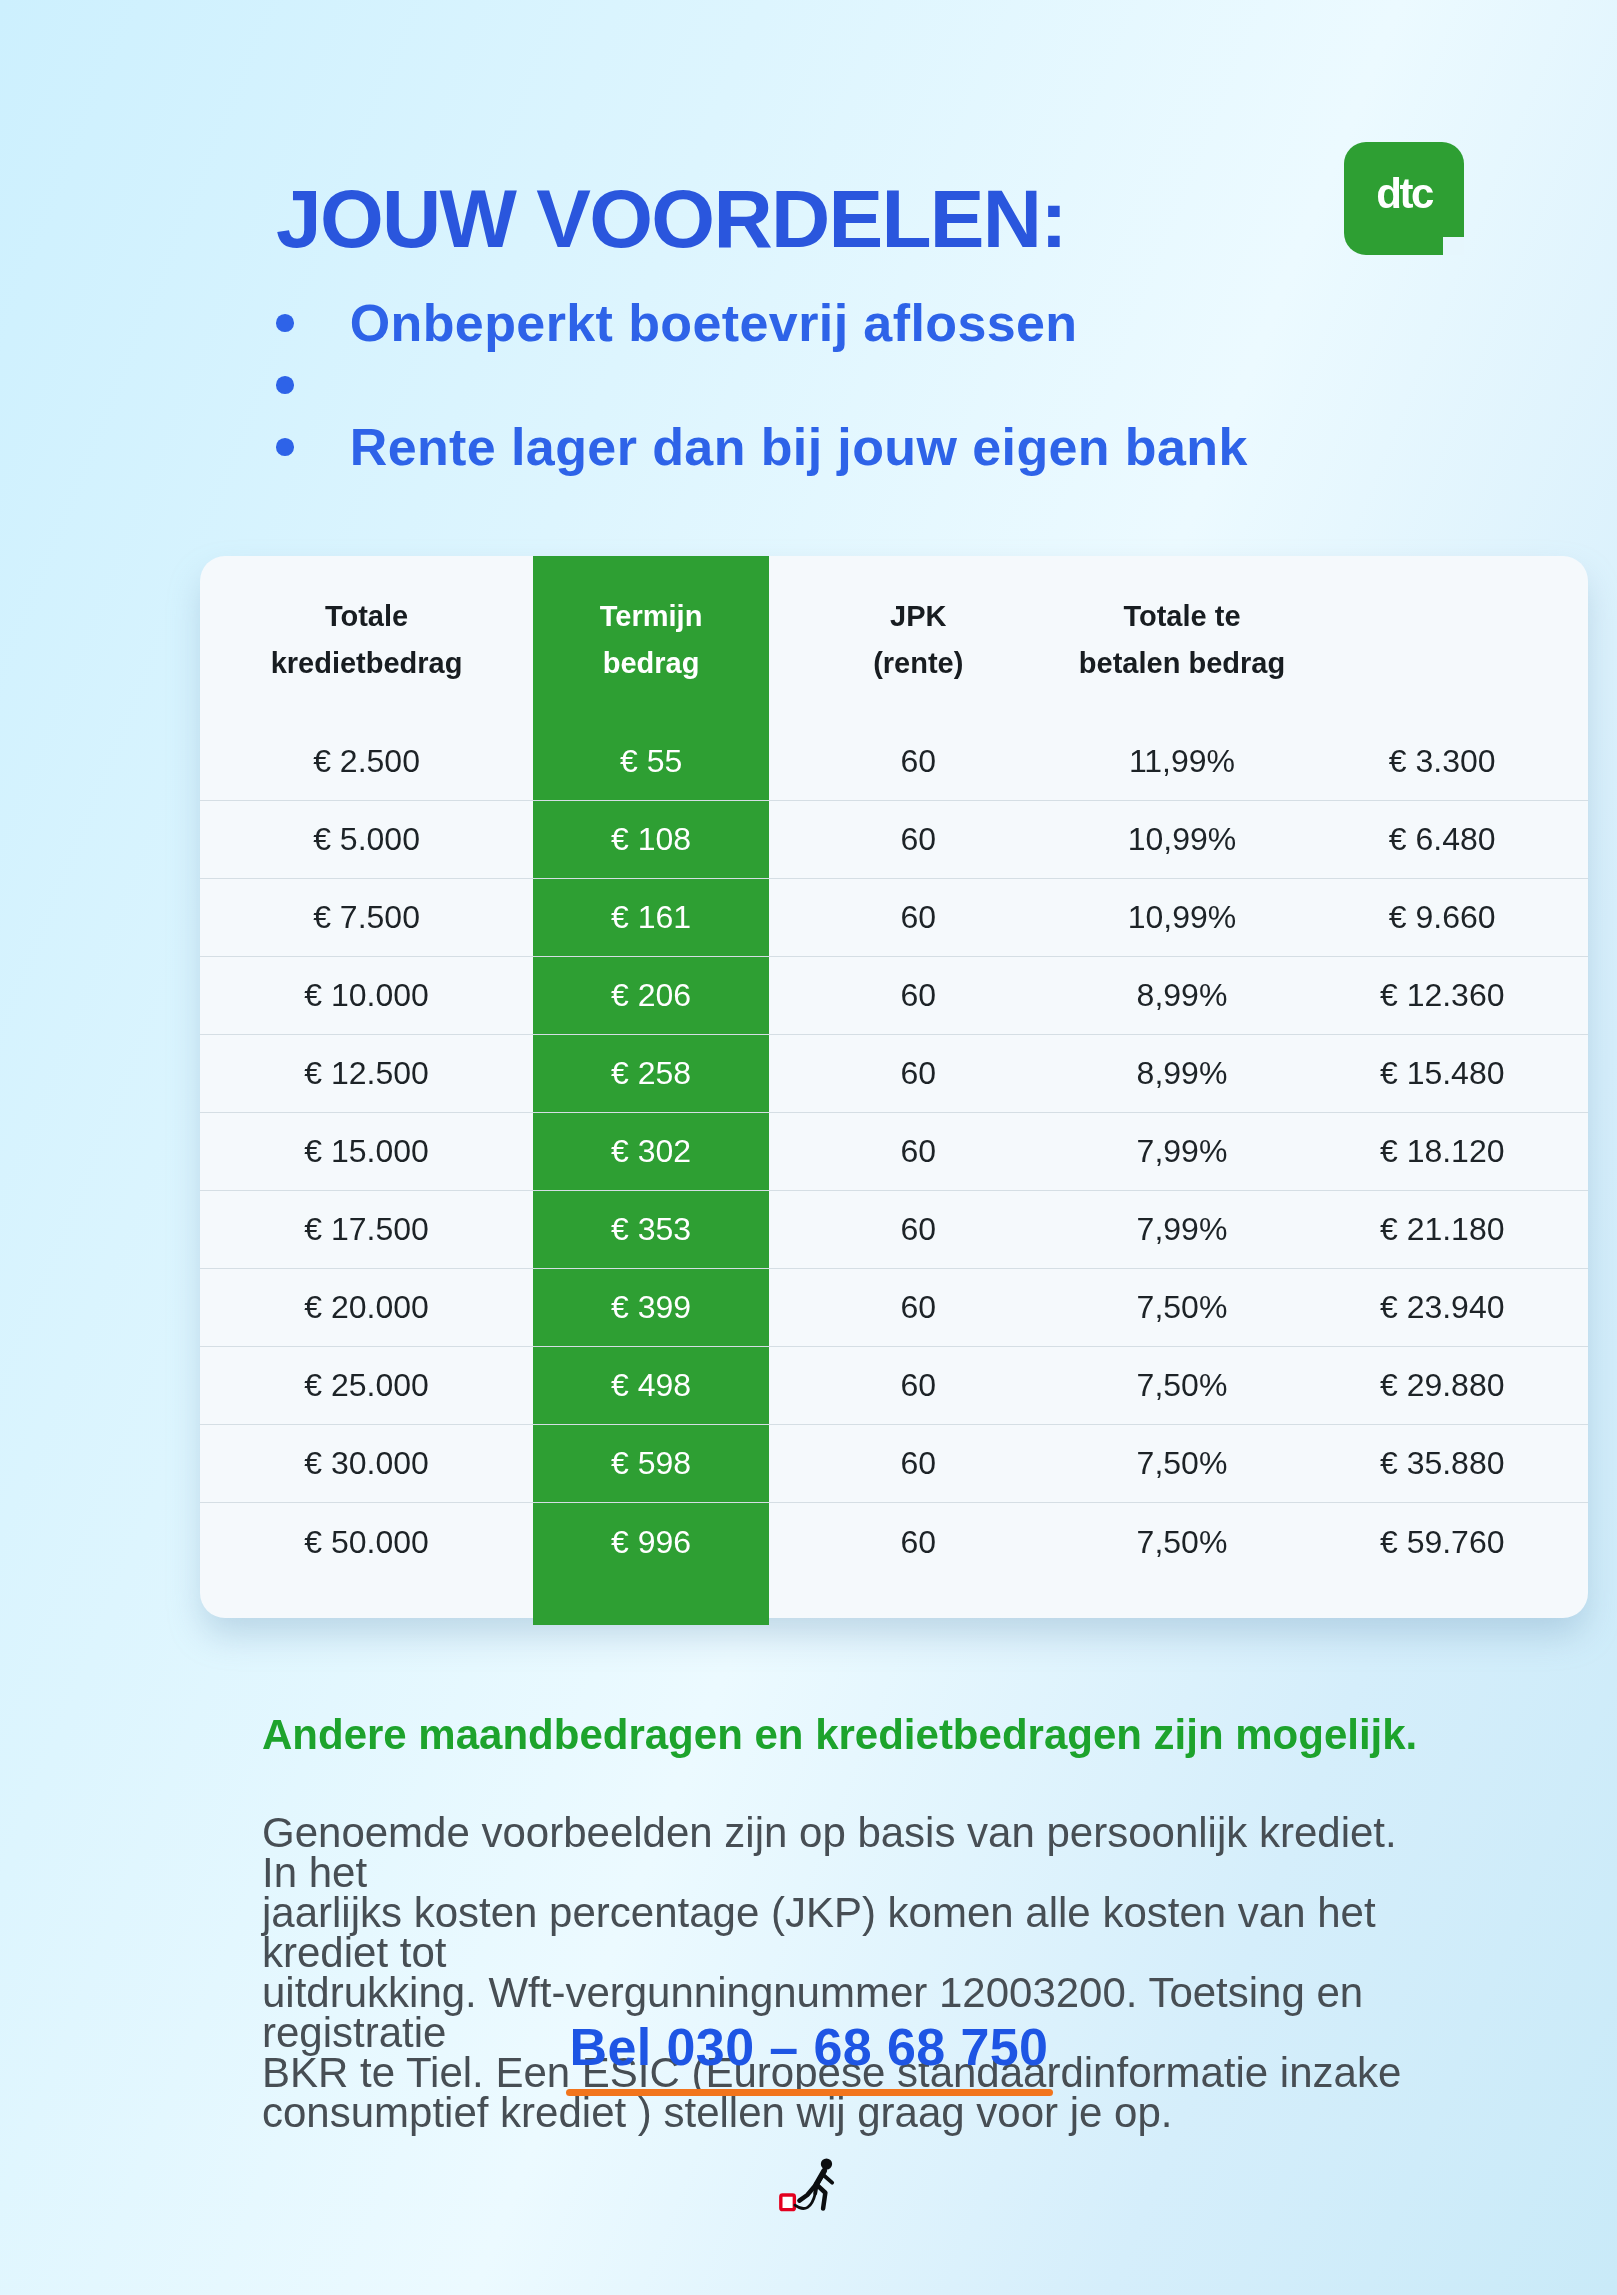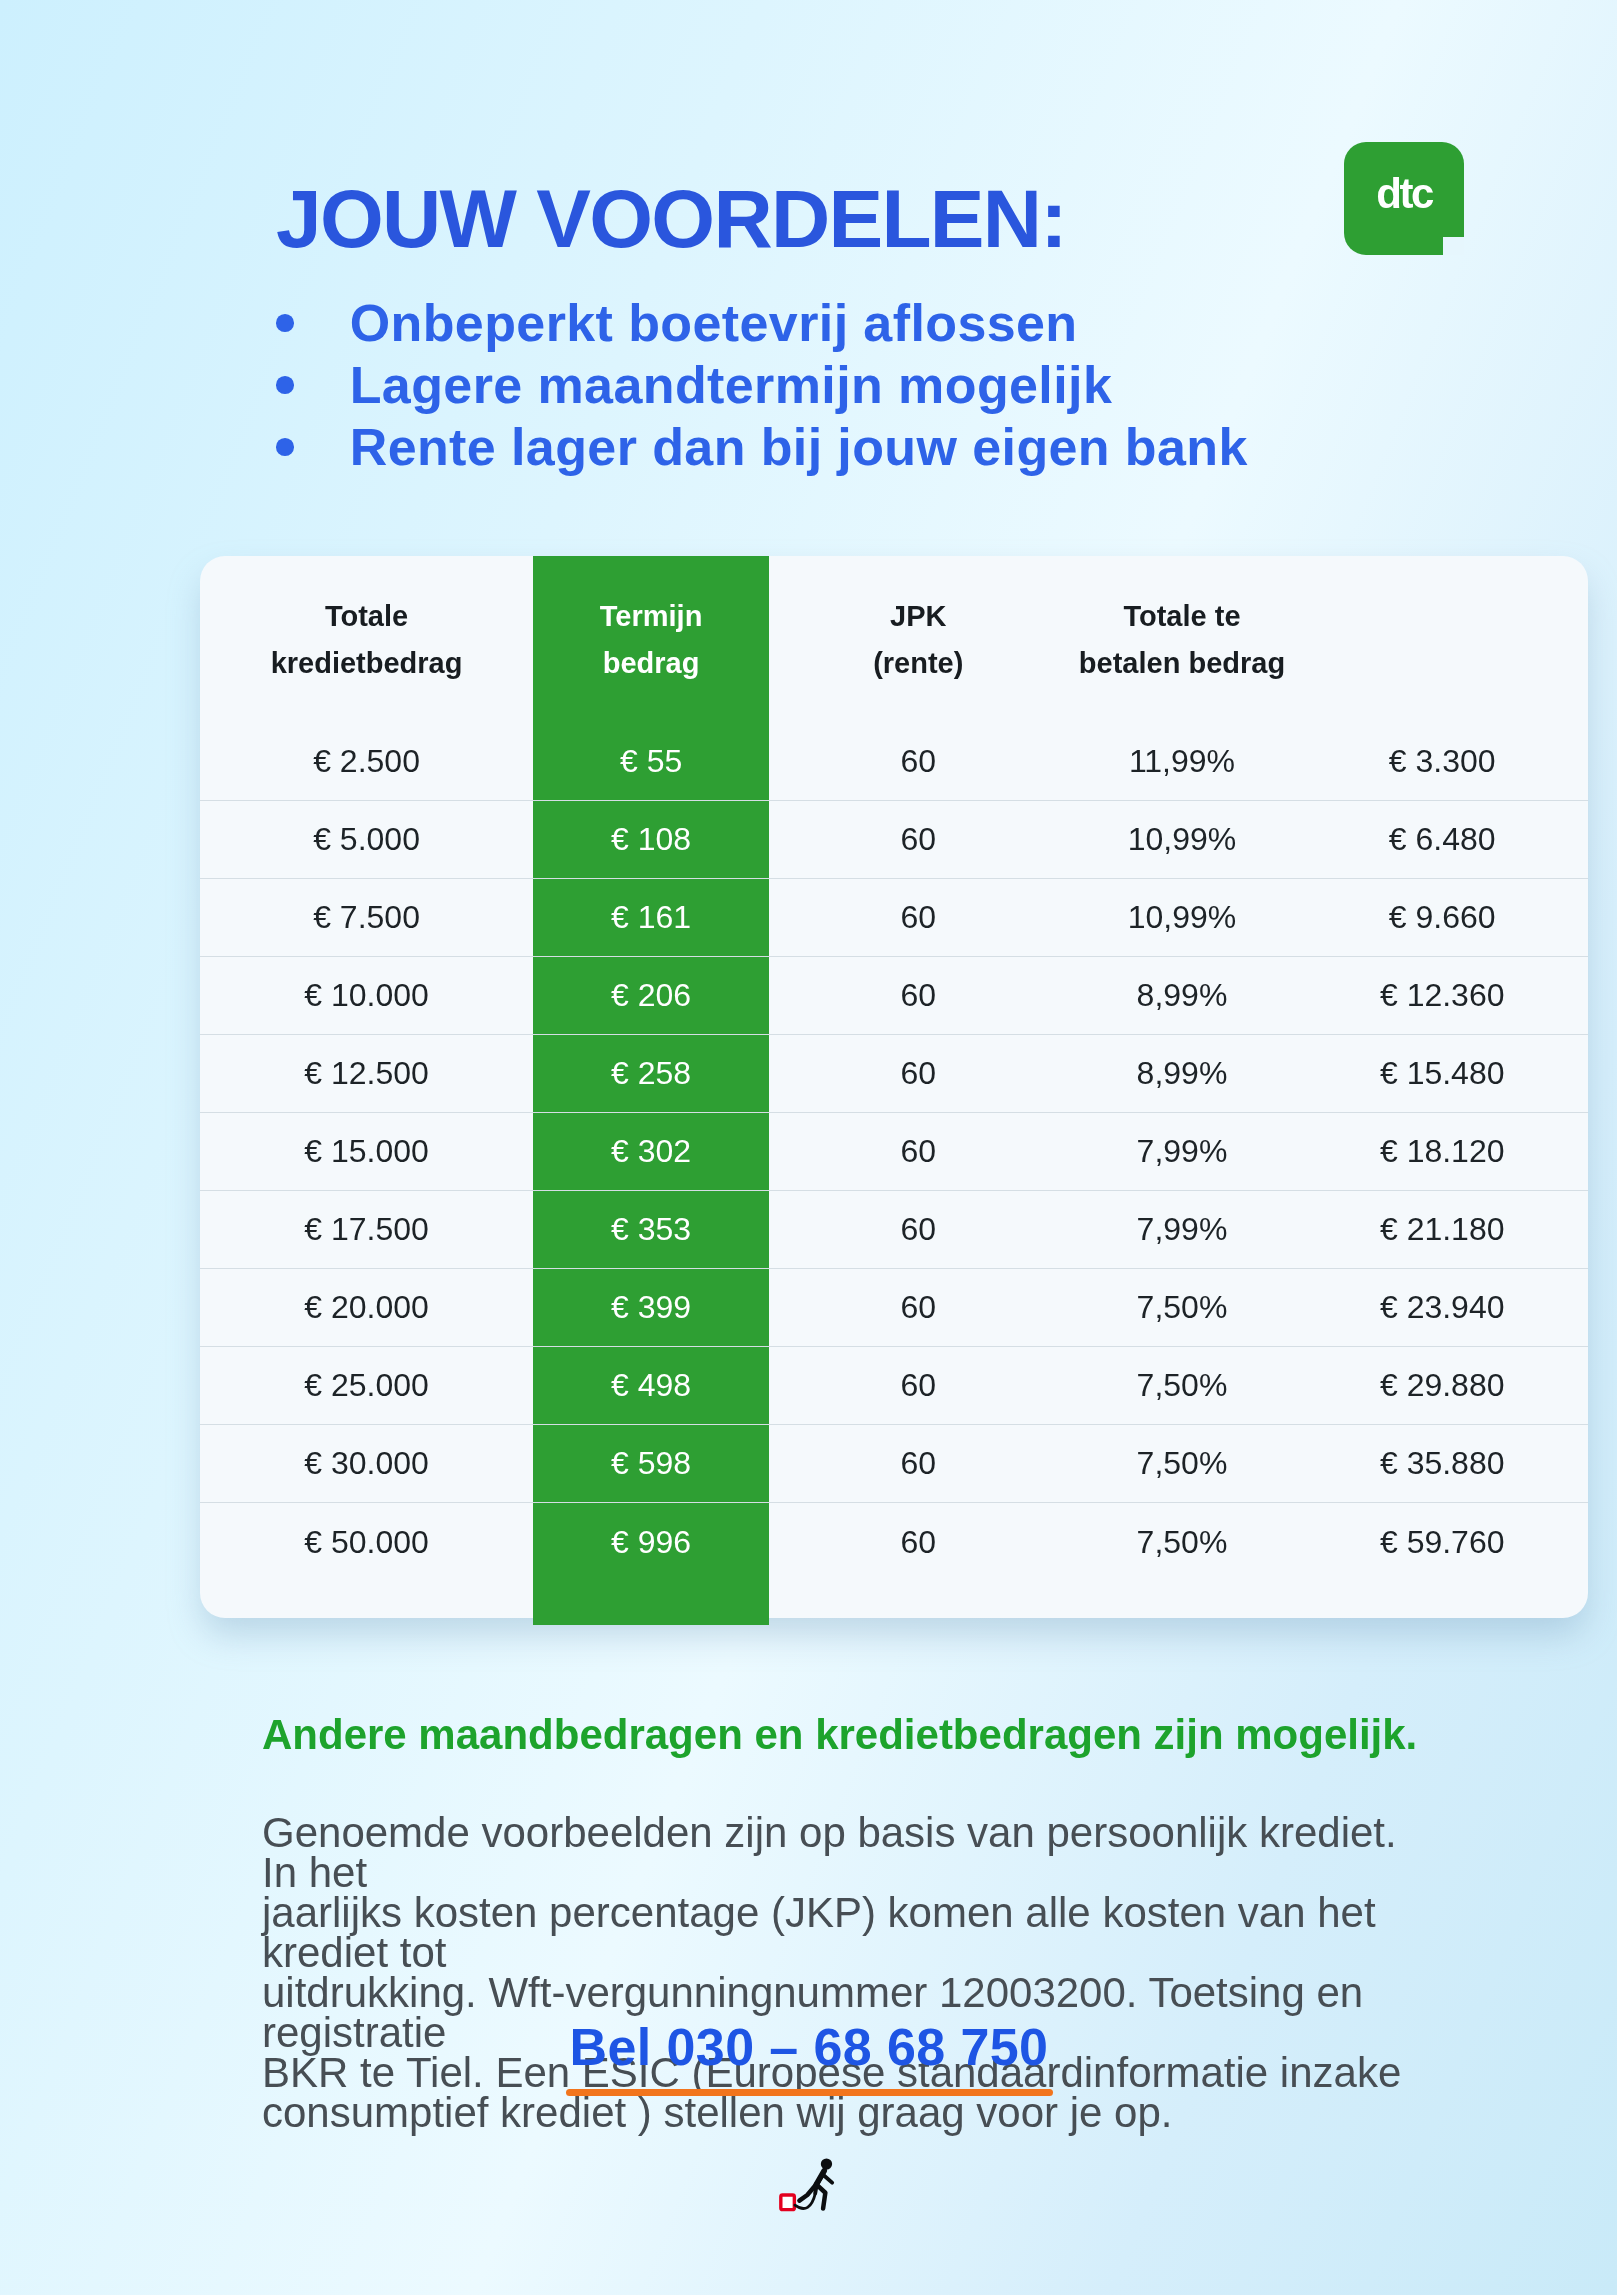--- a/index.html
+++ b/index.html
@@ -134,21 +134,20 @@
   <h1 class="title">JOUW VOORDELEN:</h1>
 
   <ul class="benefits">
     <li class="benefit">
       <span class="dot"></span>
       <span class="benefit-label">Onbeperkt boetevrij aflossen</span>
     </li>
 
     <li class="benefit">
       <span class="dot"></span>
-      <span class="benefit-label">Lagere maandtermijn mogelijk</span>
     </li>
 
     <li class="benefit">
       <span class="dot"></span>
       <span class="benefit-label">Rente lager dan bij jouw eigen bank</span>
     </li>
   </ul>
 
   <div class="table-card">
     <div class="green-strip"></div>

